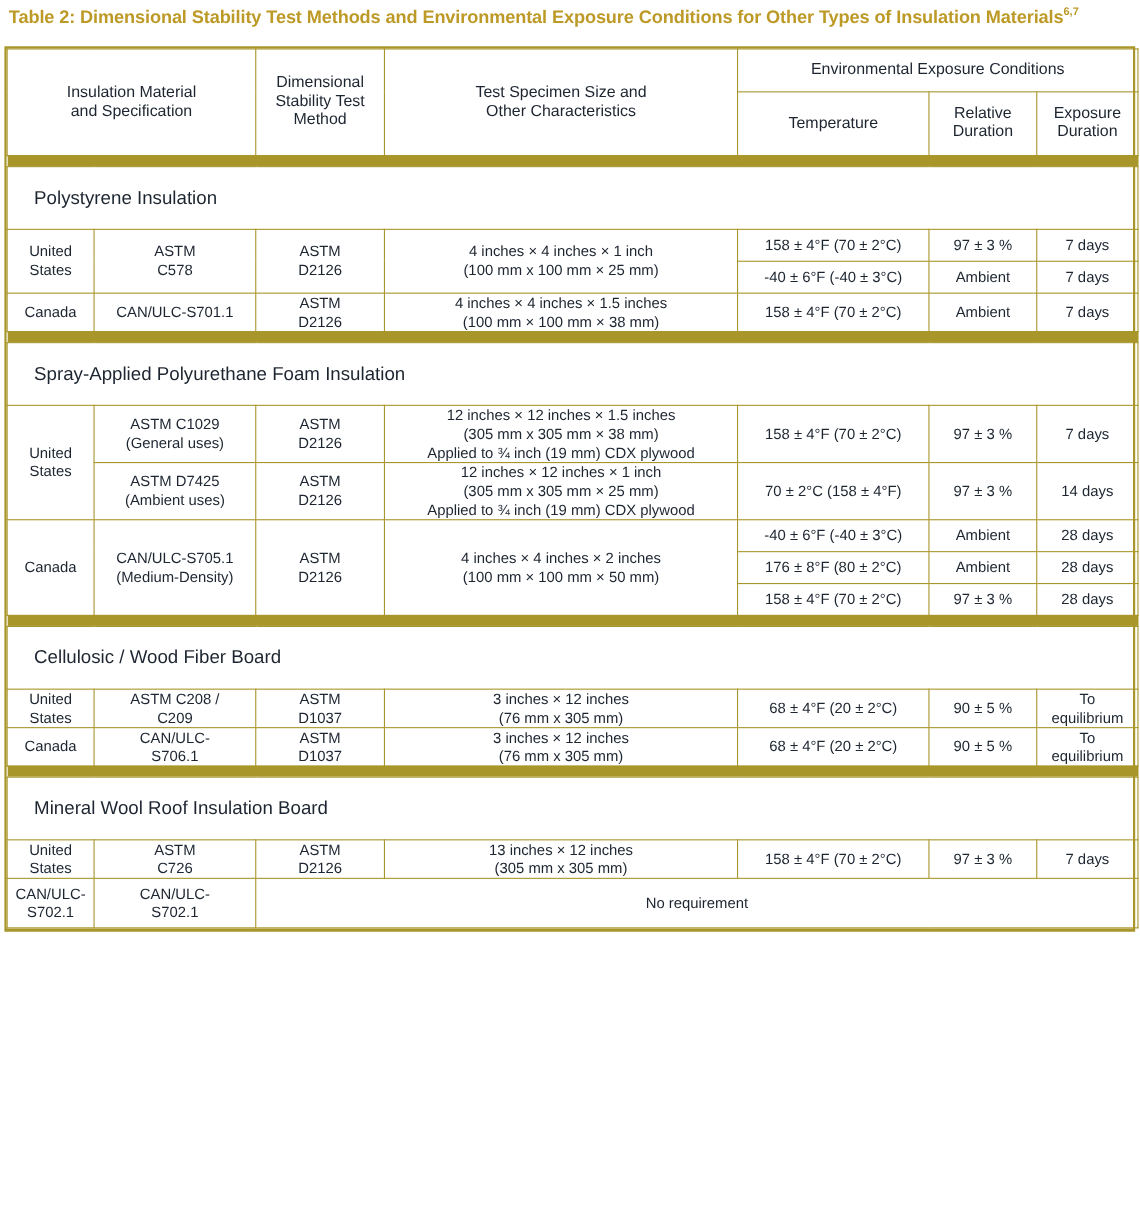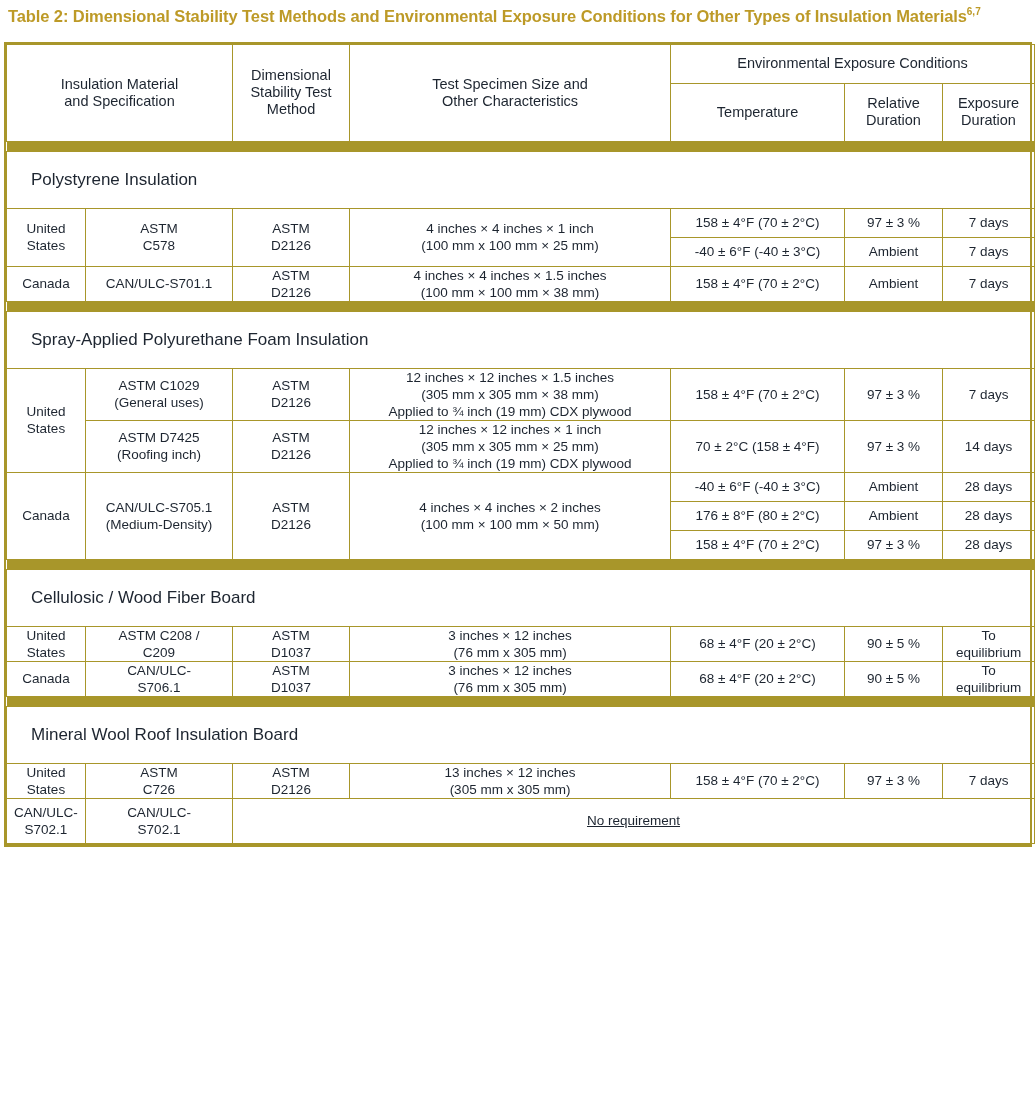--- a/index.html
+++ b/index.html
@@ -107,21 +107,20 @@
     padding: 8px 4px;
     margin-top: 24px;
   }
   td.sub {
     padding: 5px 5px;
     height: 28px;
   }
   td.noreq {
     padding: 20px 5px;
     height: 44px;
-    text-decoration: underline;
   }
   .nowrap-line { display: block; white-space: nowrap; }
 </style>
 </head>
 <body>
 
 <div class="title-block">
   <h1 class="table-title"><span>Table 2: Dimensional Stability Test Methods and Environmental Exposure Conditions for Other Types of Insulation Materials</span><span class="title-sup">6,7</span></h1>
 </div>
 
@@ -241,21 +240,21 @@
             <span class="nowrap-line">(305 mm x 305 mm × 38 mm)</span>
             <span class="nowrap-line">Applied to ¾ inch (19 mm) CDX plywood</span>
           </td>
           <td class="cell">158 ± 4°F (70 ± 2°C)</td>
           <td class="cell">97 ± 3 %</td>
           <td class="cell">7 days</td>
         </tr>
         <tr>
           <td class="cell" rowspan="1">
             <span class="nowrap-line">ASTM D7425</span>
-            <span class="nowrap-line">(Roofing inch)</span>
+            <span class="nowrap-line">(Ambient uses)</span>
           </td>
           <td class="cell" rowspan="1">
             <span class="nowrap-line">ASTM</span>
             <span class="nowrap-line">D2126</span>
           </td>
           <td class="cell" rowspan="1">
             <span class="nowrap-line">12 inches × 12 inches × 1 inch</span>
             <span class="nowrap-line">(305 mm x 305 mm × 25 mm)</span>
             <span class="nowrap-line">Applied to ¾ inch (19 mm) CDX plywood</span>
           </td>

